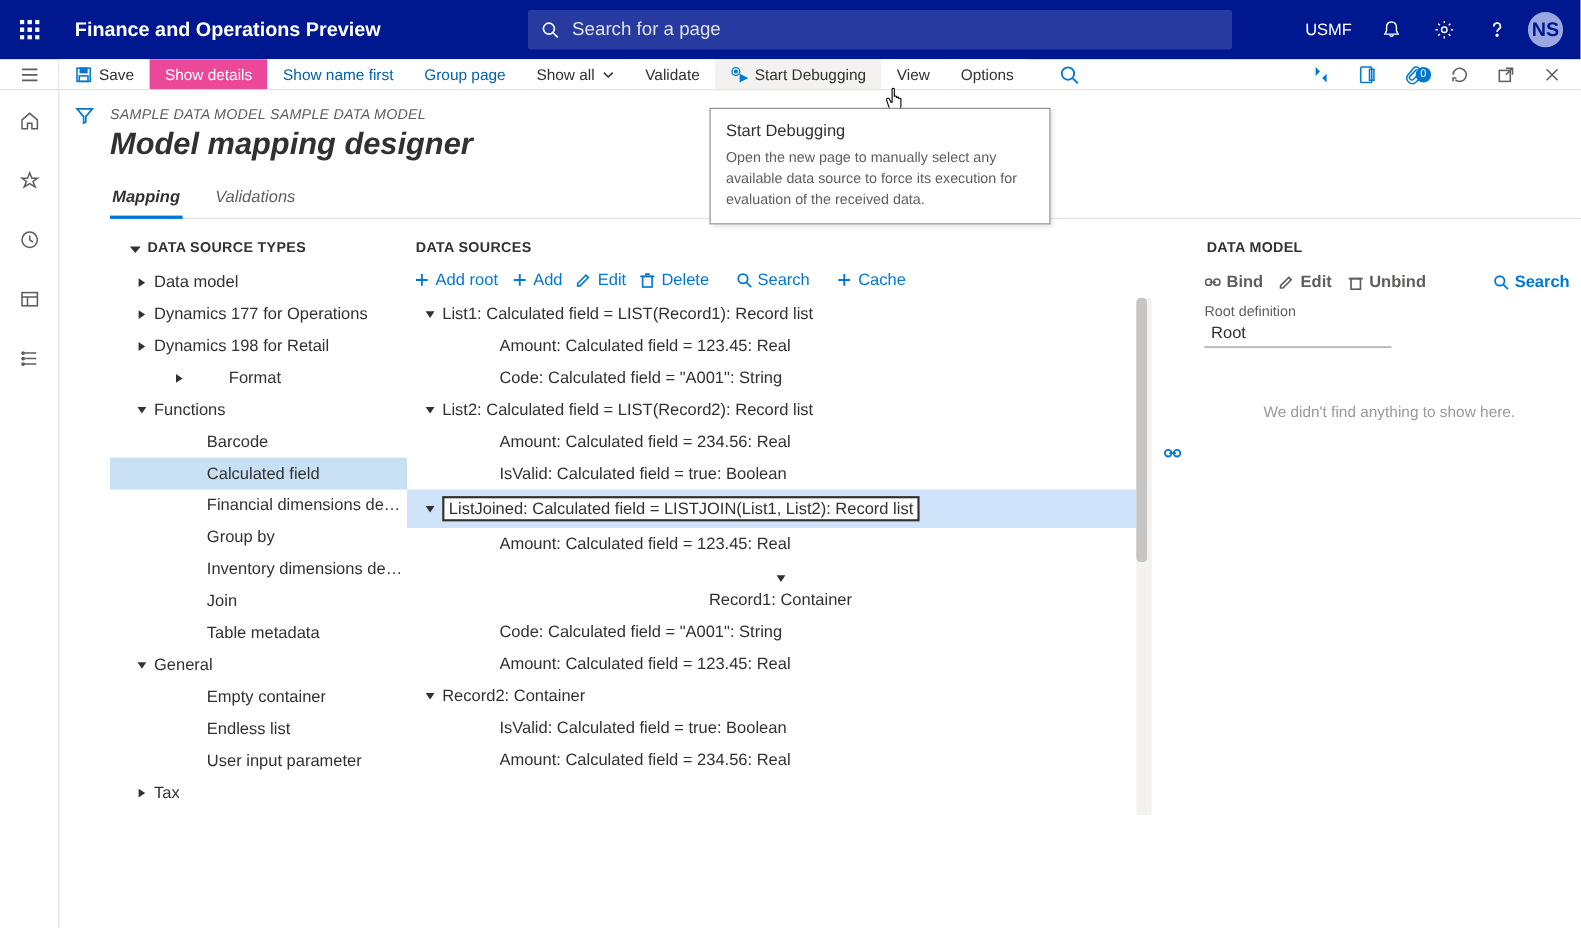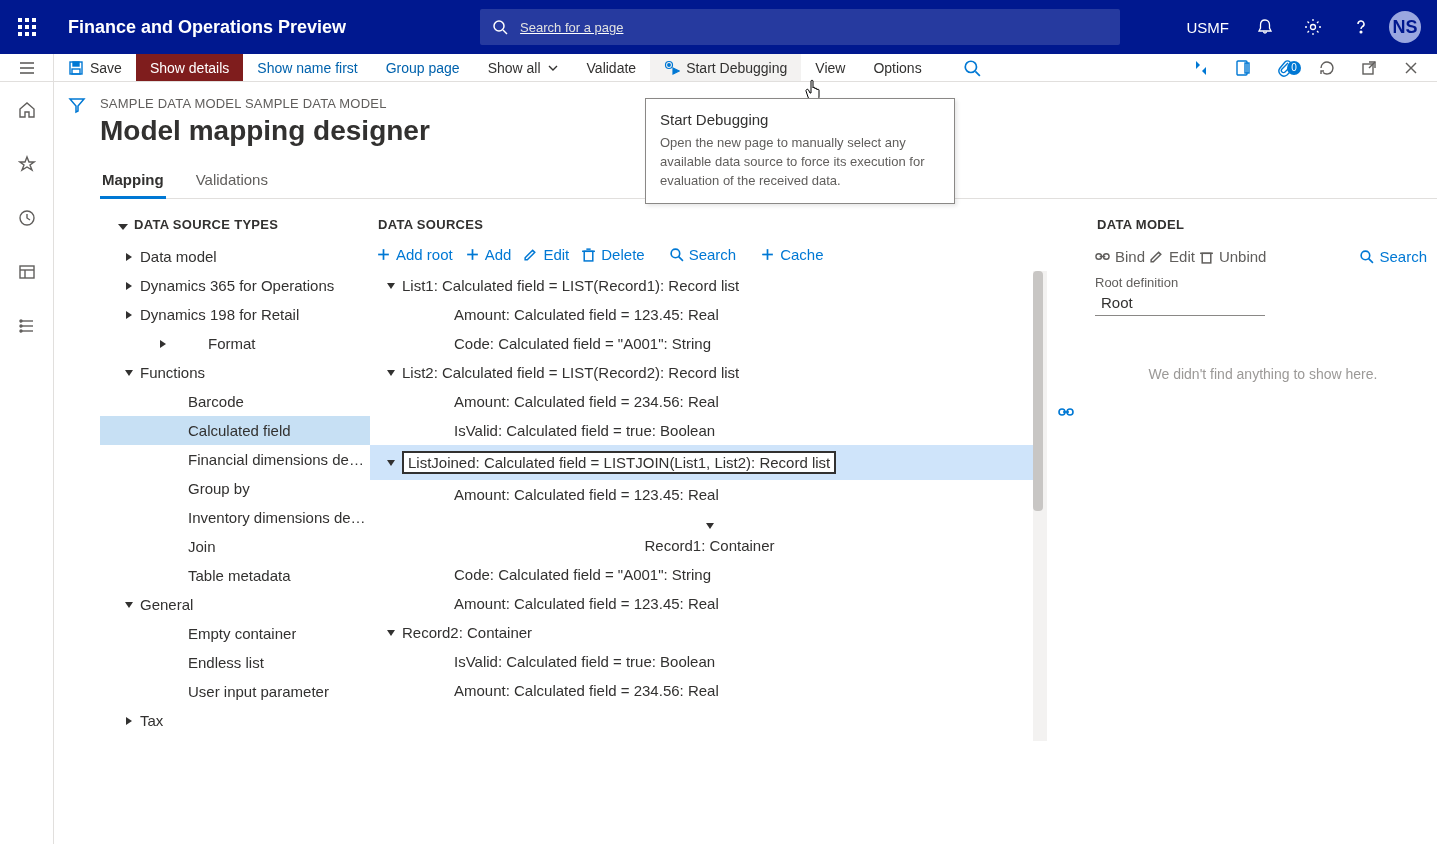--- a/index.html
+++ b/index.html
@@ -11,21 +11,21 @@
 }
 .app-header .waffle { width: 54px; display: flex; align-items: center; justify-content: center; cursor: pointer; height: 100%; }
 .app-header .app-title { font-size: 18px; font-weight: 600; padding: 0 14px; white-space: nowrap; }
 .app-header .spacer { flex: 0 0 120px; }
 .app-header .search-wrap {
   flex: 0 0 640px; height: 36px; background: rgba(255,255,255,0.15);
   border-radius: 2px; display: flex; align-items: center; color: #e1e1e1;
 }
 .app-header .search-wrap .search-icon { width: 40px; display: flex; align-items: center; justify-content: center; }
 .app-header .search-wrap input {
-  flex: 1; background: transparent; border: none; outline: none; color: #fff; font-size: 13px; text-decoration: underline;
+  flex: 1; background: transparent; border: none; outline: none; color: #fff; font-size: 17px;
 }
 .app-header .search-wrap input::placeholder { color: #e1e1e1; }
 .app-header .right { margin-left: auto; display: flex; align-items: center; gap: 8px; padding-right: 16px; height: 100%; }
 .app-header .right .hdr-item { width: 40px; height: 100%; display: flex; align-items: center; justify-content: center; cursor: pointer; }
 .app-header .right .company { padding: 0 8px; font-size: 15px; }
 .app-header .avatar {
   width: 32px; height: 32px; border-radius: 50%; background: #9aa7e0; color: #00188F;
   display: flex; align-items: center; justify-content: center; font-weight: 600; font-size: 18px;
 }
 
@@ -33,21 +33,21 @@
 .command-bar {
   height: 28px; border-bottom: 1px solid #e1dfdd; display: flex; align-items: stretch;
   position: relative; background: #fff;
 }
 .command-bar .cb-left { width: 54px; border-right: 1px solid #e1dfdd; display:flex; align-items:center; justify-content:center;}
 .command-bar .cb-btn {
   display: flex; align-items: center; gap: 6px; padding: 0 14px; cursor: pointer; font-size: 14px; color: #323130;
   background: #fff; border: none;
 }
 .command-bar .cb-btn.link { color: #0062ad; }
-.command-bar .cb-btn.active { background: #7f1d1d; color: #fff; }
+.command-bar .cb-btn.active { background: #ec4899; color: #fff; }
 .command-bar .cb-btn.hover { background: #f3f2f1; }
 .command-bar .cb-right { margin-left: auto; display: flex; align-items: center; padding-right: 8px; gap: 6px; }
 .command-bar .cb-icon { width: 36px; display:flex; align-items:center; justify-content:center; cursor:pointer; position:relative; }
 .command-bar .cb-icon svg { width:18px; height:18px; }
 .badge-count {
   position:absolute; top:2px; right:2px; min-width:14px; height:14px; background:#0078d4; color:#fff;
   border-radius:8px; font-size:10px; display:flex; align-items:center; justify-content:center; padding:0 3px;
 }
 
 
@@ -64,21 +64,21 @@
 
 
 .main { display: flex; height: calc(860px - 54px - 44px); }
 .left-rail { width: 54px; border-right: 1px solid #e1dfdd; display: flex; flex-direction: column; align-items: center; padding-top: 10px; gap: 18px; }
 .left-rail .rail-icon { width:36px; height:36px; display:flex; align-items:center; justify-content:center; cursor:pointer; color:#605e5c; }
 
 .content { flex: 1; display: flex; flex-direction: column; }
 .filter-col { width: 46px; display:flex; justify-content:center; padding-top: 14px;}
 .filter-col svg { color:#0078d4; }
 
-.content-head { padding: 14px 0 0 0; }
+.content-head { padding: 14px 0 0 0; font-style: italic; }
 .breadcrumb { font-size: 13px; color: #605e5c; letter-spacing: .2px; }
 .page-title { font-size: 28px; font-weight: 600; margin-top: 4px; }
 
 .tabs { display:flex; gap: 28px; margin-top: 18px; border-bottom: 1px solid #e1dfdd; }
 .tabs .tab { padding: 6px 2px 10px 2px; cursor:pointer; color:#605e5c; font-size:15px; position:relative;}
 .tabs .tab.active { color:#323130; font-weight:600;}
 .tabs .tab.active::after { content:""; position:absolute; left:0; right:0; bottom:-1px; height:3px; background:#0078d4;}
 
 
 .cols { display:flex; flex:1; min-height:0; }
@@ -100,21 +100,21 @@
 .ds-toolbar .tbtn { display:flex; align-items:center; gap:5px; color:#0078d4; cursor:pointer; font-size:15px; }
 .ds-toolbar .tbtn svg { width:15px; height:15px;}
 .ds-scroll { position: relative; height: 470px; overflow:hidden; border-right: 4px solid #f3f2f1; }
 .ds-scroll .scrollbar-track { position:absolute; right:0; top:0; bottom:0; width:10px; background:#f3f2f1;}
 .ds-scroll .scrollbar-thumb { position:absolute; right:0; top:0; width:10px; height:240px; background:#c8c6c4; border-radius:4px;}
 
 .ds-row.selected { background:#cfe4fa; }
 .ds-row.selected .label { border:2px solid #323130; padding: 1px 4px; background:#fff;}
 
 
-.dm-toolbar { display:flex; gap:4px; padding: 6px 0 10px 6px; align-items:center;}
+.dm-toolbar { display:flex; gap:14px; padding: 6px 0 10px 6px; align-items:center;font-weight:bold;}
 .dm-toolbar .tbtn { display:flex; align-items:center; gap:5px; color:#605e5c; cursor:pointer; font-size:15px;}
 .dm-toolbar .tbtn.active { color:#0078d4; }
 .dm-field-label { font-size:13px; color:#605e5c; padding-left:6px; }
 .dm-field-value { font-size:15px; padding: 4px 6px; border-bottom:1px solid #8a8886; width: 170px; margin-left:6px;}
 .dm-empty { text-align:center; color:#9b9997; font-size:14px; margin-top: 50px;}
 
 .attach-gutter { width:22px; display:flex; justify-content:center; padding-top:205px; color:#0078d4;}
 svg { display:block; }
 </style>
 </head>
@@ -348,21 +348,21 @@
               </span>
               <span class="label">Data model</span>
             </div>
             <div class="tree-row" style="padding-left: 18px;">
               <span class="indent0"></span>
               <span class="twisty">
                 <svg width="10" height="10" viewBox="0 0 10 10" fill="#323130">
                   <polygon points="2,1 8,5 2,9"></polygon>
                 </svg>
               </span>
-              <span class="label">Dynamics 365 for Operations</span>
+              <span class="label">Dynamics 177 for Operations</span>
             </div>
             <div class="tree-row" style="padding-left: 18px;">
               <span class="indent0"></span>
               <span class="twisty">
                 <svg width="10" height="10" viewBox="0 0 10 10" fill="#323130">
                   <polygon points="2,1 8,5 2,9"></polygon>
                 </svg>
               </span>
               <span class="label">Dynamics 198 for Retail</span>
             </div>

